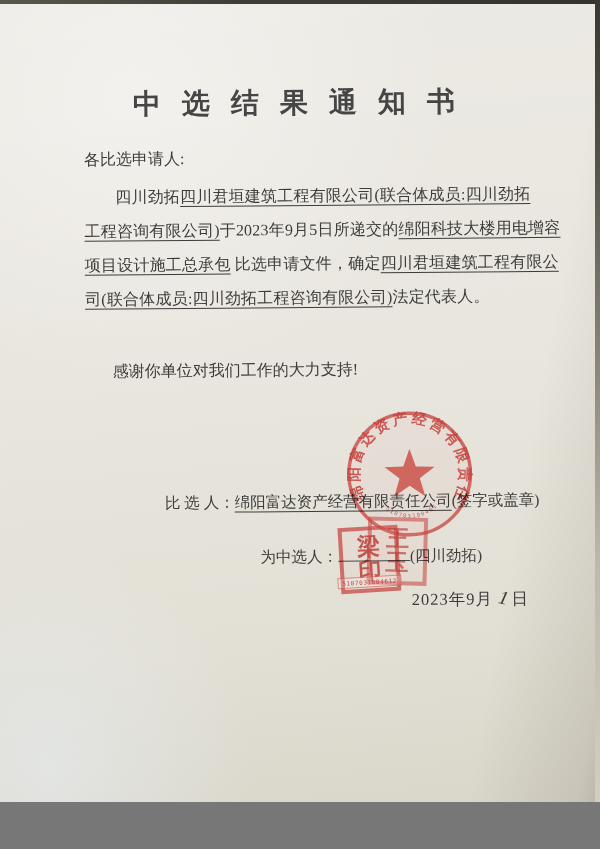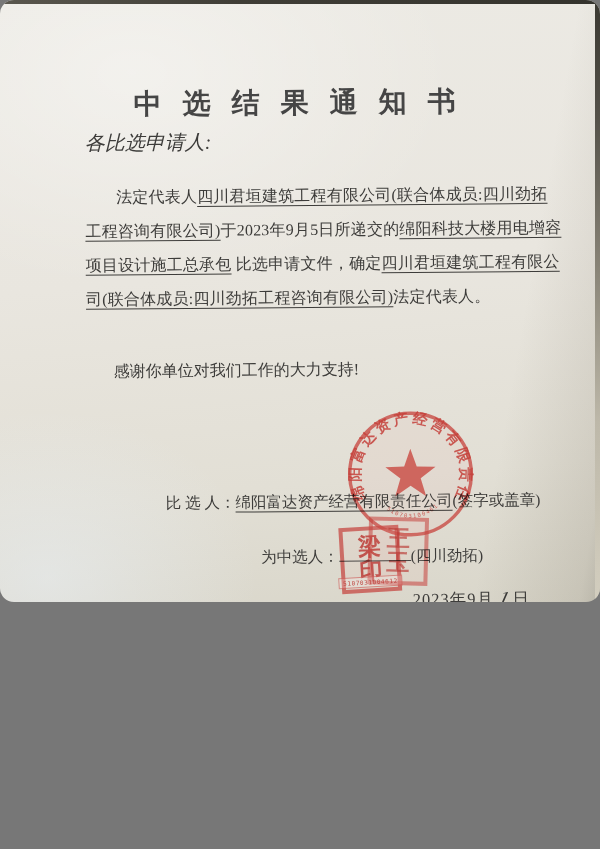--- a/index.html
+++ b/index.html
@@ -1,35 +1,34 @@
 <!DOCTYPE html>
 <html><head>
 <meta charset="utf-8">
 <style>
   html,body{margin:0;padding:0;background:#777;}
   .photo{
-    position:relative;width:600px;height:602px;overflow:hidden;
+    position:relative;width:600px;height:802px;overflow:hidden;
     font-family:"Liberation Serif","DejaVu Serif",serif;
     color:#3d3c3a;
     background:
       radial-gradient(90% 60% at 22% 12%, rgba(255,255,255,0.38), rgba(255,255,255,0) 60%),
       radial-gradient(50% 40% at 8% 96%, rgba(232,238,243,0.55), rgba(232,238,243,0) 70%),
       linear-gradient(100deg, rgba(0,0,0,0) 82%, rgba(120,112,95,0.18) 97%, rgba(90,84,70,0.25) 100%),
       linear-gradient(175deg,#eceae4 0%, #e9e6df 45%, #e2dfd5 78%, #d9d6ca 100%);
-    border-radius: 14px;
   }
   .edge-top{position:absolute;left:0;top:0;width:100%;height:4px;
     background:linear-gradient(90deg,#5a574e,#3f3d36 40%,#34332d);}
   .edge-right{position:absolute;right:0;top:0;width:5px;height:100%;
     background:linear-gradient(180deg,#3a3831 0%,#55524a 20%,#8a8578 45%,#bdb8a9 70%,#d3cebf 100%);}
   .sheet{position:absolute;inset:0;transform:rotate(-0.5deg);}
   .abs{position:absolute;white-space:nowrap;}
   .title{left:0;right:0;top:84px;text-align:center;font-size:28px;font-weight:700;
     letter-spacing:7px;color:#454545;}
-  .salutation{left:86px;top:128px;font-size:20px;font-style:italic;}
+  .salutation{left:86px;top:148px;font-size:16px;}
   .bodyline{left:86px;font-size:16px;letter-spacing:0.2px;}
   .l1{top:186px;padding-left:31px;}
   .l2{top:220px;}
   .l3{top:254px;}
   .l4{top:288px;}
   .u{text-decoration:underline;text-underline-offset:4px;text-decoration-thickness:1px;}
   .thanks{left:86px;top:360px;font-size:16px;padding-left:27px;}
   .bidder{left:164px;top:492px;font-size:15.5px;}
   .rep{left:259px;top:547px;font-size:15.5px;}
   .blank{display:inline-block;width:72px;height:14px;border-bottom:1.4px solid #4a4947;
@@ -58,21 +57,21 @@
 <div class="photo">
   <div class="edge-top"></div>
   <div class="edge-right"></div>
 
   <div class="sheet">
 
     <div class="abs title">中 选 结 果 通 知 书</div>
 
     <div class="abs salutation">各比选申请人:</div>
 
-    <div class="abs bodyline l1"><span>法定代表人</span><span class="u">四川君垣建筑工程有限公司(联合体成员:四川劲拓</span></div>
+    <div class="abs bodyline l1"><span>四川劲拓</span><span class="u">四川君垣建筑工程有限公司(联合体成员:四川劲拓</span></div>
 
     <div class="abs bodyline l2"><span class="u">工程咨询有限公司)</span><span>于2023年9月5日所递交的</span><span class="u">绵阳科技大楼用电增容</span></div>
 
     <div class="abs bodyline l3"><span class="u">项目设计施工总承包</span><span> 比选申请文件，确定</span><span class="u">四川君垣建筑工程有限公</span></div>
 
     <div class="abs bodyline l4"><span class="u">司(联合体成员:四川劲拓工程咨询有限公司)</span><span>法定代表人。</span></div>
 
     <div class="abs thanks">感谢你单位对我们工作的大力支持!</div>
 
     <div class="abs bidder"><span>比 选 人：</span><span class="u">绵阳富达资产经营有限责任公司</span><span>(签字或盖章)</span></div>

